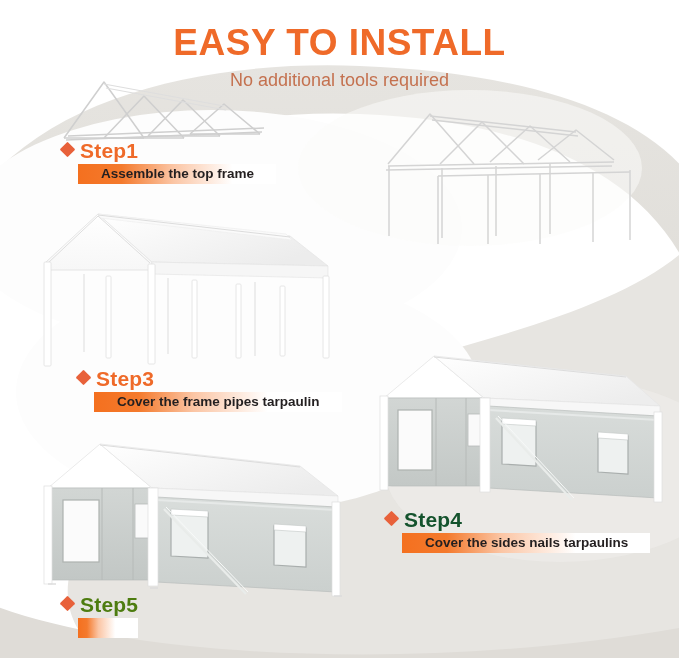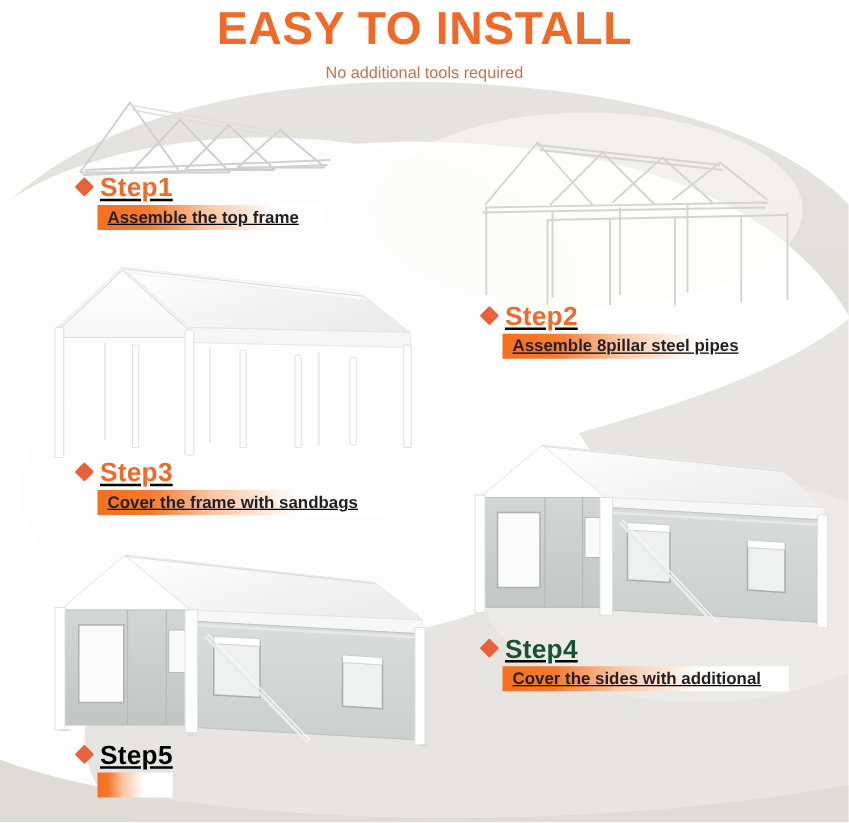--- a/index.html
+++ b/index.html
@@ -12,41 +12,41 @@
   }
   #stage{position:relative;width:679px;height:658px;overflow:hidden;background:#fff;}
 
   
   .bg-layer{position:absolute;inset:0;width:679px;height:658px;}
 
   
   .header{position:absolute;left:0;top:0;width:679px;text-align:center;z-index:6;}
   .title{
     font-size:37px;font-weight:bold;letter-spacing:.5px;
-    line-height:1;margin-top:4px;text-align:center;
+    line-height:1;margin-top:24px;text-align:center;
   }
   .subtitle{
-    font-size:13px;font-weight:normal;margin-top:10px;line-height:1;
+    font-size:18px;font-weight:normal;margin-top:10px;line-height:1;
   }
 
   
-  .step{position:absolute;z-index:8;text-decoration:underline;}
+  .step{position:absolute;z-index:8;}
   .step-head{display:flex;align-items:center;gap:7px;line-height:1;}
   .diamond{
     width:11px;height:11px;transform:rotate(45deg);
     display:inline-block;flex:0 0 auto;border-radius:1px;
     margin-bottom:2px;
   }
   .step-name{
     font-size:21px;font-weight:bold;line-height:1;letter-spacing:.2px;
   }
   .step-bar{
     margin-top:3px;margin-left:16px;
     height:20px;display:flex;align-items:center;
-    padding-left:8px;padding-right:22px;
+    padding-left:23px;padding-right:22px;
     position:relative;
   }
   .step-bar-text{
     font-size:13.5px;font-weight:bold;color:#231f20;
     white-space:nowrap;position:relative;z-index:2;line-height:1;
   }
   .step-bar-fill{position:absolute;left:0;top:0;bottom:0;right:0;z-index:1;}
 
   
   .illus{position:absolute;z-index:5;}
@@ -162,30 +162,20 @@
       <path d="M172 60 L172 130"></path>
 
       <path d="M60 72 L60 140"></path>
       <path d="M110 71 L110 140"></path>
       <path d="M162 70 L162 140"></path>
       <path d="M215 68 L215 138"></path>
       <path d="M252 66 L252 136"></path>
     </g>
   </svg>
 
-  <div class="step" style="left:386px;top:243px;">
-    <div class="step-head">
-      <span class="diamond" style="background:#e8613a"></span>
-      <span class="step-name" style="color:#ef6a29">Step2</span>
-    </div>
-    <div class="step-bar">
-      <div class="step-bar-fill" style="background:linear-gradient(to right,#f4701f 0%,#f47a2d 20%,#fbc5a4 44%,#ffffff 74%,#ffffff 100%)"></div>
-      <span class="step-bar-text">Assemble 8pillar steel pipes</span>
-    </div>
-  </div>
 
   <svg class="illus" style="left:40px;top:206px;" width="300" height="162" viewBox="0 0 300 162">
     <defs>
       <linearGradient id="roof3a" x1="0" y1="0" x2="0.4" y2="1">
         <stop offset="0%" stop-color="#ffffff"></stop>
           <stop offset="100%" stop-color="#f3f3f3"></stop>
       </linearGradient>
       <linearGradient id="roof3b" x1="0" y1="0" x2="1" y2="0.6">
         <stop offset="0%" stop-color="#ffffff"></stop>
           <stop offset="100%" stop-color="#ececec"></stop>
@@ -218,28 +208,28 @@
       <rect x="283" y="70" width="6" height="82" rx="1"></rect>
     </g>
 
     <g fill="none" stroke="#e9e9e9" stroke-width="1.6">
       <path d="M44 68 L44 146"></path>
       <path d="M128 72 L128 148"></path>
       <path d="M215 76 L215 150"></path>
     </g>
   </svg>
 
-  <div class="step" style="left:62px;top:368px;">
+  <div class="step" style="left:78px;top:368px;">
     <div class="step-head">
       <span class="diamond" style="background:#e8613a"></span>
       <span class="step-name" style="color:#ef6a29">Step3</span>
     </div>
     <div class="step-bar">
       <div class="step-bar-fill" style="background:linear-gradient(to right,#f4701f 0%,#f47a2d 18%,#fbc5a4 40%,#ffffff 70%,#ffffff 100%)"></div>
-      <span class="step-bar-text">Cover the frame with sandbags</span>
+      <span class="step-bar-text">Cover the frame pipes tarpaulin</span>
     </div>
   </div>
 
   <svg class="illus" style="left:376px;top:352px;" width="296" height="158" viewBox="0 0 296 158">
     <defs>
       <linearGradient id="wall4" x1="0" y1="0" x2="0" y2="1">
         <stop offset="0%" stop-color="#d2d6d4"></stop>
           <stop offset="100%" stop-color="#c3c8c6"></stop>
       </linearGradient>
       <linearGradient id="wall4r" x1="0" y1="0" x2="0" y2="1">
@@ -286,21 +276,21 @@
     <rect x="278" y="60" width="8" height="90" fill="#ffffff" stroke="#dedede" stroke-width="0.7"></rect>
   </svg>
 
   <div class="step" style="left:386px;top:509px;">
     <div class="step-head">
       <span class="diamond" style="background:#e8613a"></span>
       <span class="step-name" style="color:#14532d">Step4</span>
     </div>
     <div class="step-bar">
       <div class="step-bar-fill" style="background:linear-gradient(to right,#f4701f 0%,#f47a2d 18%,#fbc5a4 40%,#ffffff 70%,#ffffff 100%)"></div>
-      <span class="step-bar-text">Cover the sides with additional</span>
+      <span class="step-bar-text">Cover the sides nails tarpaulins</span>
     </div>
   </div>
 
   <svg class="illus" style="left:38px;top:440px;" width="320" height="160" viewBox="0 0 320 160">
     <defs>
       <linearGradient id="wall5" x1="0" y1="0" x2="0" y2="1">
         <stop offset="0%" stop-color="#d2d6d4"></stop>
           <stop offset="100%" stop-color="#c2c7c5"></stop>
       </linearGradient>
       <linearGradient id="wall5r" x1="0" y1="0" x2="0" y2="1">
@@ -343,20 +333,20 @@
     <g stroke="#dcdcdc" stroke-width="1.4" fill="none">
       <path d="M10 144 L18 144"></path>
       <path d="M112 148 L120 148"></path>
       <path d="M296 156 L304 156"></path>
     </g>
   </svg>
 
   <div class="step" style="left:62px;top:594px;">
     <div class="step-head">
       <span class="diamond" style="background:#e8613a"></span>
-      <span class="step-name" style="color:#000000">Step5</span>
+      <span class="step-name" style="color:#4d7c0f">Step5</span>
     </div>
     <div class="step-bar">
       <div class="step-bar-fill" style="background:linear-gradient(to right,#f4701f 0%,#f47a2d 15%,#fbc5a4 34%,#ffffff 62%,#ffffff 100%)"></div>
     </div>
   </div>
 
 </div>
 
 </body></html>

